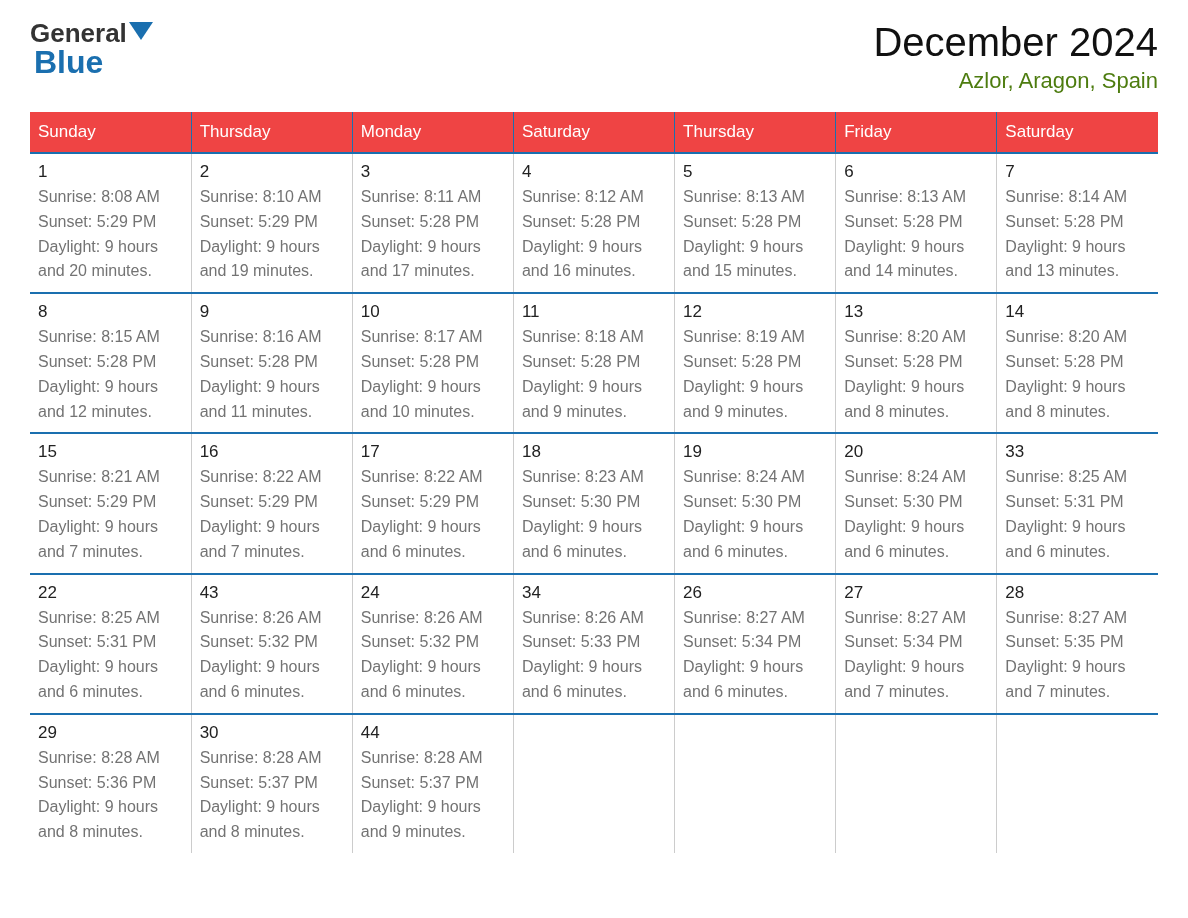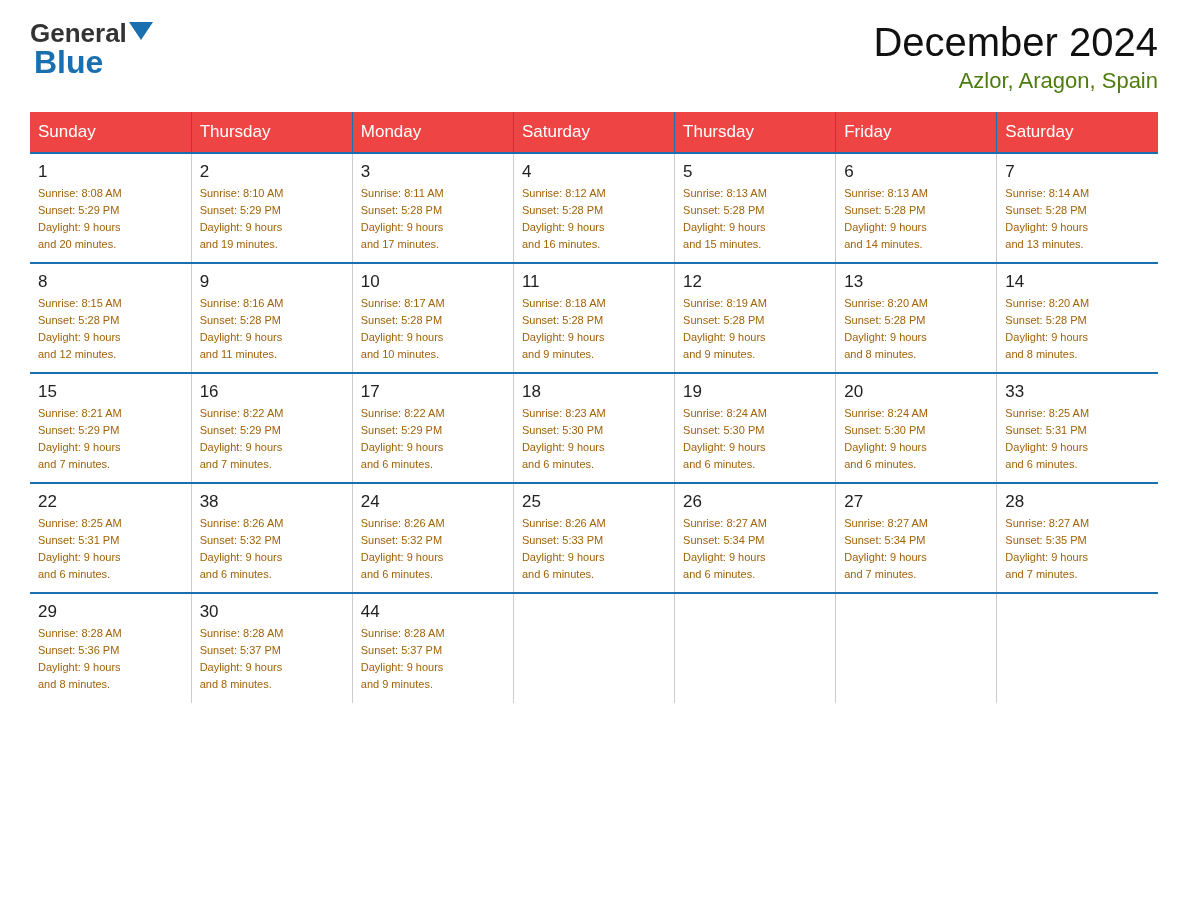--- a/index.html
+++ b/index.html
@@ -87,23 +87,23 @@
       min-height: 90px;
       height: 110px;
     }
     .day-number {
       font-size: 17px;
       font-weight: normal;
       display: block;
       margin-bottom: 3px;
     }
     .day-info {
-      font-size: 11px;
+      font-size: 16px;
       line-height: 1.55;
-      color: #a16207;
+      color: #737373;
     }
     td.empty {
       border-top: 2px solid #1a6faf;
     }
     
     table { border-left: none; border-right: none; }
     thead tr th:first-child, tbody tr td:first-child { border-left: none; }
     thead tr th:last-child, tbody tr td:last-child { border-right: none; }
     thead tr th { border-top: none; border-bottom: none; }
     tbody tr td { border-bottom: none; }
@@ -228,29 +228,29 @@
           <span class="day-number">33</span>
           <div class="day-info">Sunrise: 8:25 AM<br>Sunset: 5:31 PM<br>Daylight: 9 hours<br>and 6 minutes.</div>
         </td>
       </tr>
       <tr>
         <td>
           <span class="day-number">22</span>
           <div class="day-info">Sunrise: 8:25 AM<br>Sunset: 5:31 PM<br>Daylight: 9 hours<br>and 6 minutes.</div>
         </td>
         <td>
-          <span class="day-number">38</span>
+          <span class="day-number">43</span>
           <div class="day-info">Sunrise: 8:26 AM<br>Sunset: 5:32 PM<br>Daylight: 9 hours<br>and 6 minutes.</div>
         </td>
         <td>
           <span class="day-number">24</span>
           <div class="day-info">Sunrise: 8:26 AM<br>Sunset: 5:32 PM<br>Daylight: 9 hours<br>and 6 minutes.</div>
         </td>
         <td>
-          <span class="day-number">25</span>
+          <span class="day-number">34</span>
           <div class="day-info">Sunrise: 8:26 AM<br>Sunset: 5:33 PM<br>Daylight: 9 hours<br>and 6 minutes.</div>
         </td>
         <td>
           <span class="day-number">26</span>
           <div class="day-info">Sunrise: 8:27 AM<br>Sunset: 5:34 PM<br>Daylight: 9 hours<br>and 6 minutes.</div>
         </td>
         <td>
           <span class="day-number">27</span>
           <div class="day-info">Sunrise: 8:27 AM<br>Sunset: 5:34 PM<br>Daylight: 9 hours<br>and 7 minutes.</div>
         </td>

